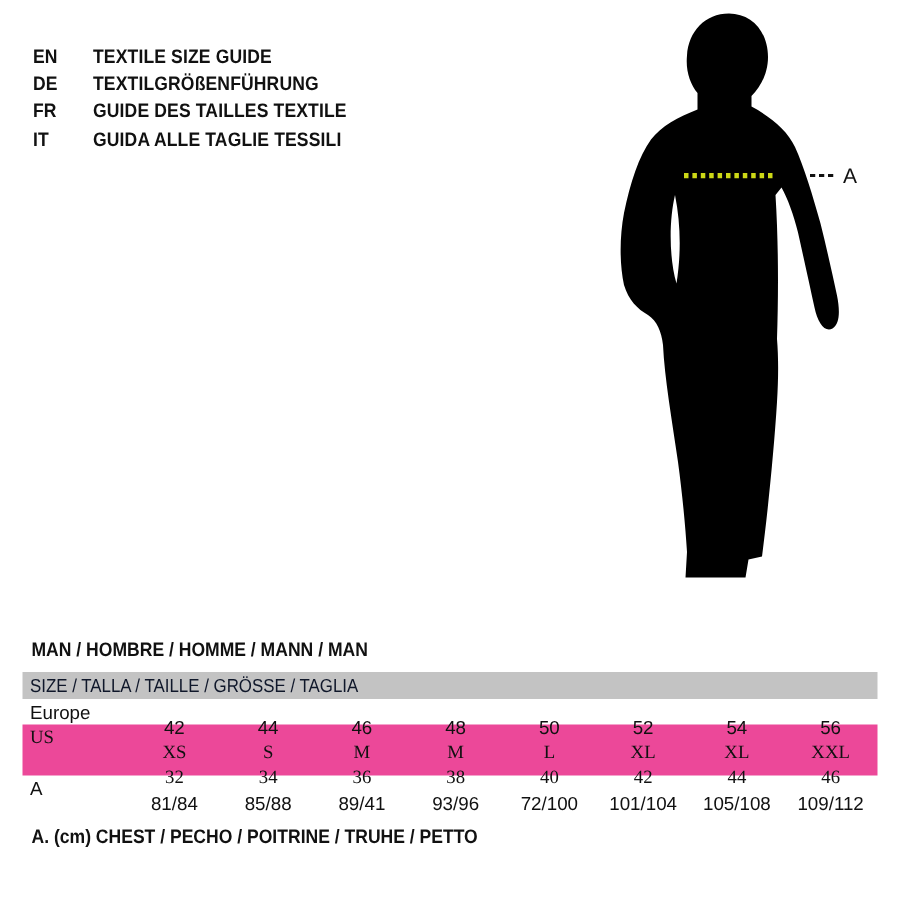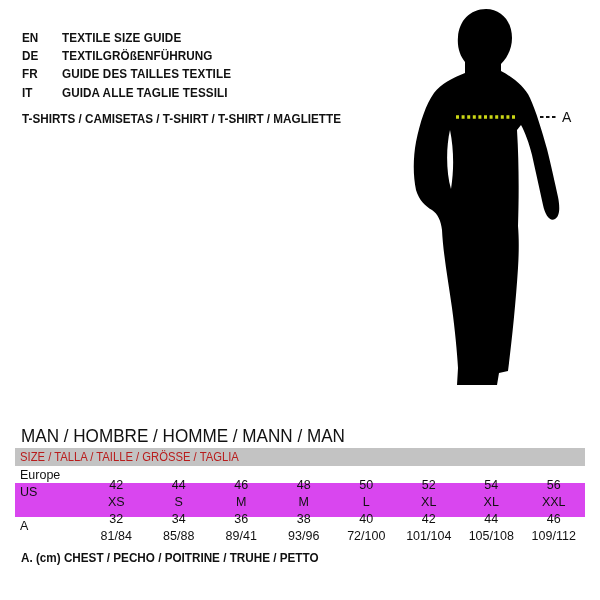--- a/index.html
+++ b/index.html
@@ -20,27 +20,27 @@
   .lang-code { width:40px; }
   .lang-label { letter-spacing:0.1px; }
 
   
   .categories { position:absolute; left:22px; top:110px; font-weight:bold; font-size:13px; line-height:18px; }
 
   
   .figure-svg { position:absolute; left:0; top:0; width:600px; height:600px; }
 
   
-  .man-title { position:absolute; left:21px; top:425px; font-weight:normal; font-size:19px; }
+  .man-title { position:absolute; left:21px; top:425px; font-weight:bold; font-size:13px; }
 
   
   .size-table { position:absolute; left:15px; top:448px; width:570px; font-size:12.5px; }
-  .st-header { height:18px; background:#c3c3c3; display:flex; align-items:center; padding-left:5px; font-size:12.5px; color:#b91c1c; }
+  .st-header { height:18px; background:#c3c3c3; display:flex; align-items:center; padding-left:5px; font-size:12.5px; color:#0f172a; }
   .st-row { display:flex; height:17px; align-items:center;justify-content:flex-end; }
-  .st-row.stripe { background:#d946ef; }
+  .st-row.stripe { background:#ec4899;font-family:Liberation Serif, serif; }
   .st-label { width:70px; padding-left:5px; }
   .st-cell { flex:1; text-align:center;margin-top:20px; }
 
   
   .footnote { position:absolute; left:21px; top:550px; font-weight:bold; font-size:13px; }
 </style>
 </head>
 <body>
 
 <div class="lang-block">
@@ -56,21 +56,20 @@
     <span class="lang-code cond">FR</span>
     <span class="lang-label cond">GUIDE DES TAILLES TEXTILE</span>
   </div>
   <div class="lang-row">
     <span class="lang-code cond">IT</span>
     <span class="lang-label cond">GUIDA ALLE TAGLIE TESSILI</span>
   </div>
 </div>
 
 <div class="categories">
-  <div><span class="cond">T-SHIRTS / CAMISETAS / T-SHIRT / T-SHIRT / MAGLIETTE</span></div>
 </div>
 
 <svg class="figure-svg" viewBox="0 0 600 600">
   <path fill="#000000" fill-rule="evenodd" d="M 486 9
            C 470 9 459 21 458 37
            C 457 47 460 56 465 62
            L 465 73
            C 452 78 441 84 434 93
            C 426 104 420 122 416 142
            C 413 158 413 176 416 190

